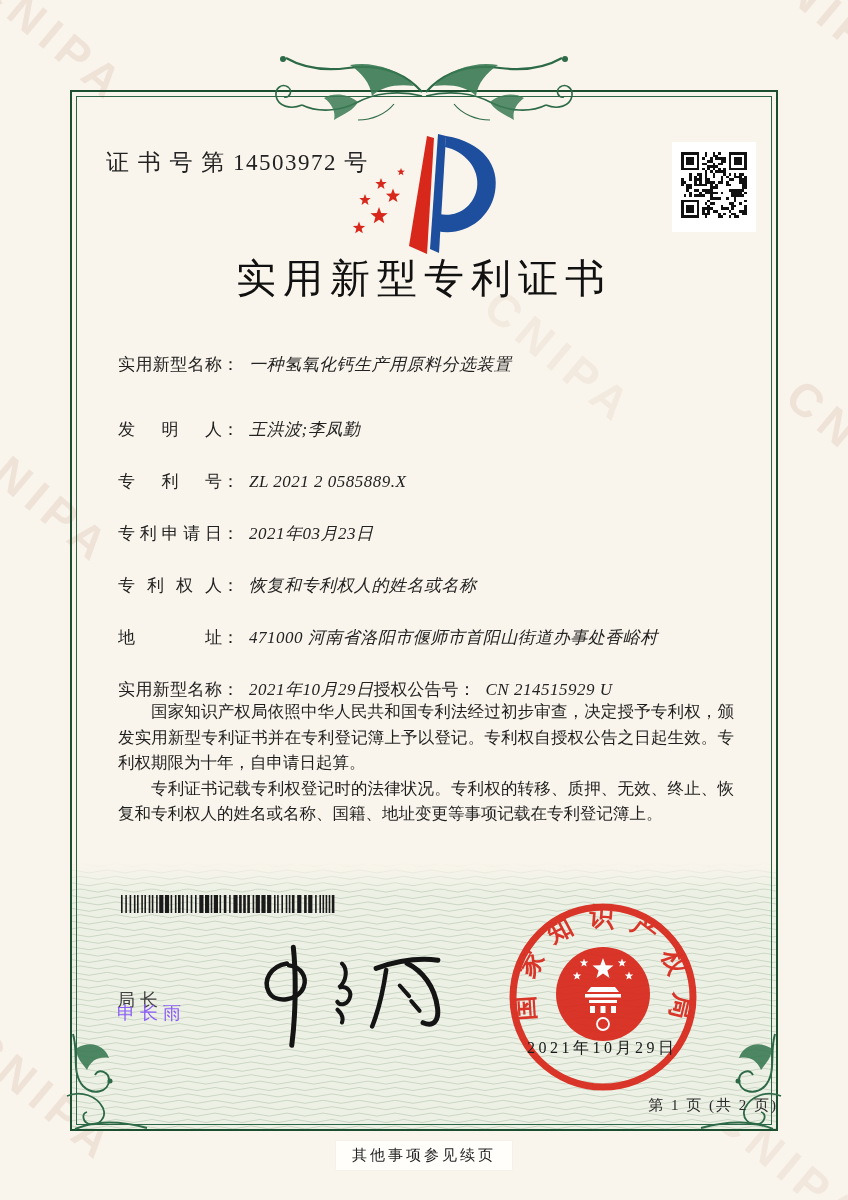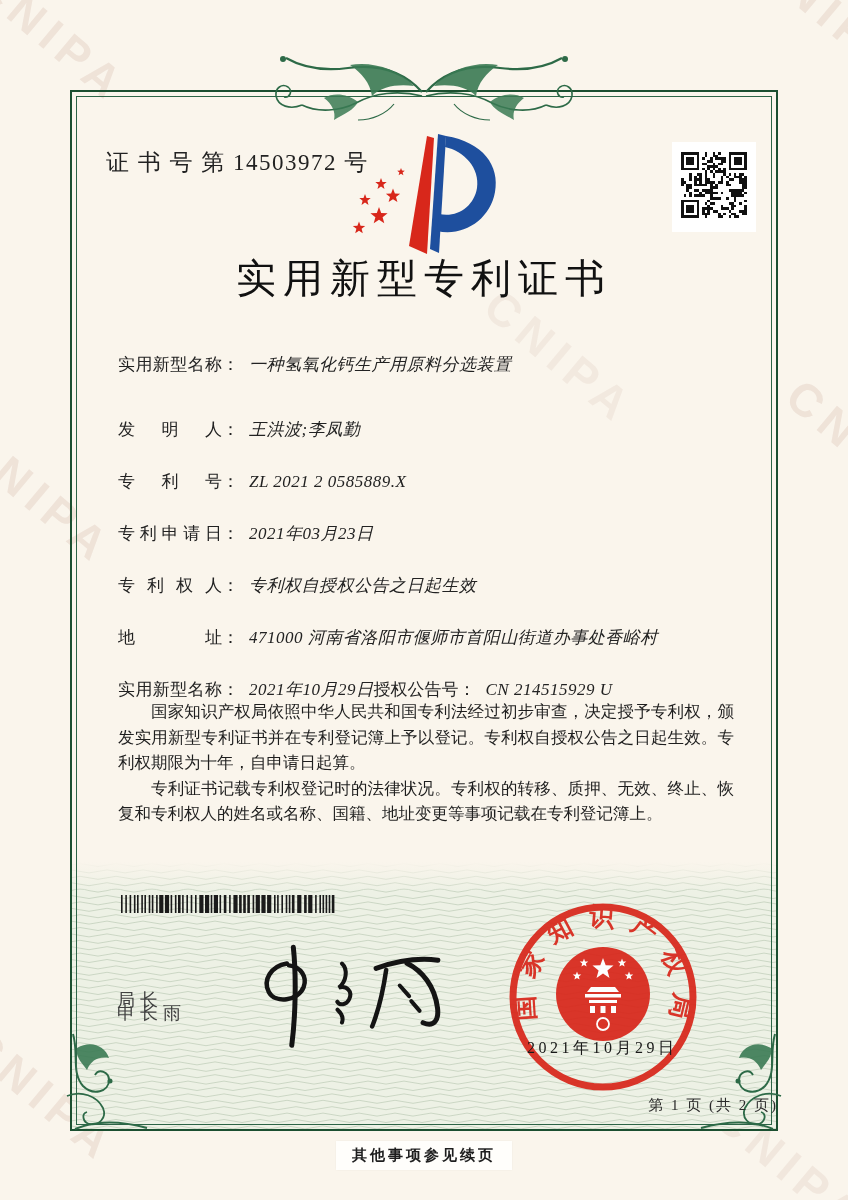--- a/index.html
+++ b/index.html
@@ -28,30 +28,30 @@
   .flabel{display:inline-block;width:104px;text-align:justify;text-align-last:justify;
           text-justify:inter-character;}
   .fcolon{margin-right:10px;}
   .fvalue{letter-spacing:0.5px;font-style:italic;}
   .grant2{}
   .body-text{position:absolute;left:118px;top:699px;width:616px;z-index:6;font-size:16.5px;
              line-height:25.5px;text-align:justify;color:#1e1e1e;}
   .body-text p{margin:0;text-indent:2em;}
   .barcode{position:absolute;left:120px;top:895px;z-index:6;}
   .sig-title{position:absolute;left:117px;top:988px;font-size:18px;letter-spacing:5px;z-index:6;color:#404040;}
-  .sig-name{position:absolute;left:117px;top:1001px;font-size:18px;letter-spacing:5px;z-index:6;color:#404040;}
+  .sig-name{position:absolute;left:117px;top:1001px;font-size:18px;letter-spacing:5px;z-index:6;color:#8b5cf6;}
   .signature{position:absolute;left:250px;top:935px;z-index:7;}
   .seal{position:absolute;left:503px;top:897px;z-index:6;}
   .seal-date{position:absolute;left:527px;top:1038px;font-size:16px;letter-spacing:3.5px;
              color:#191919;z-index:8;white-space:nowrap;}
   .page-num{position:absolute;left:71px;top:1096px;width:707px;text-align:right;font-size:15px;
             letter-spacing:2px;z-index:6;color:#2a2a2a;}
   .note-box{position:absolute;left:424px;top:1141px;transform:translateX(-50%);background:#fffefb;
             padding:5px 16px;font-size:15px;letter-spacing:3px;z-index:6;color:#1e1e1e;
-            box-shadow:0 0 2px rgba(0,0,0,0.05);font-weight:bold;}
+            box-shadow:0 0 2px rgba(0,0,0,0.05);}
 </style>
 </head>
 <body>
 
 <div class="page">
 
   <div class="wm" style="left:-38px;top:8px;">CNIPA</div>
   <div class="wm" style="left:740px;top:-14px;">CNIPA</div>
   <div class="wm" style="left:470px;top:330px;color:rgba(195,155,140,0.13);">CNIPA</div>
   <div class="wm" style="left:-52px;top:470px;">CNIPA</div>
@@ -482,21 +482,21 @@
       <span class="fvalue">ZL 2021 2 0585889.X</span>
     </div>
     <div class="frow">
       <span class="flabel">专利申请日</span>
         <span class="fcolon">：</span>
       <span class="fvalue">2021年03月23日</span>
     </div>
     <div class="frow">
       <span class="flabel">专利权人</span>
         <span class="fcolon">：</span>
-      <span class="fvalue">专利权自授权公告之日起生效</span>
+      <span class="fvalue">恢复和专利权人的姓名或名称</span>
     </div>
     <div class="frow">
       <span class="flabel">地址</span>
         <span class="fcolon">：</span>
       <span class="fvalue">471000 河南省洛阳市偃师市首阳山街道办事处香峪村</span>
     </div>
     <div class="frow">
       <span class="flabel">实用新型名称</span>
         <span class="fcolon">：</span>
       <span class="fvalue">2021年10月29日</span>

